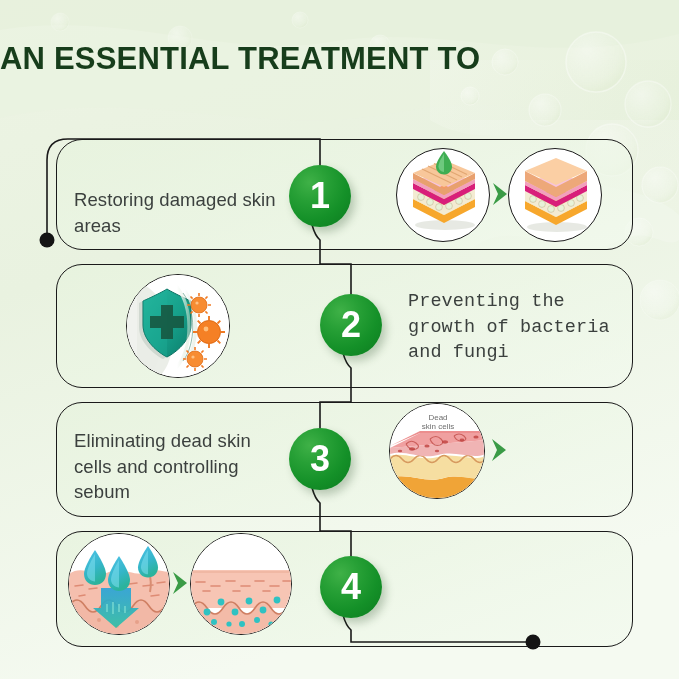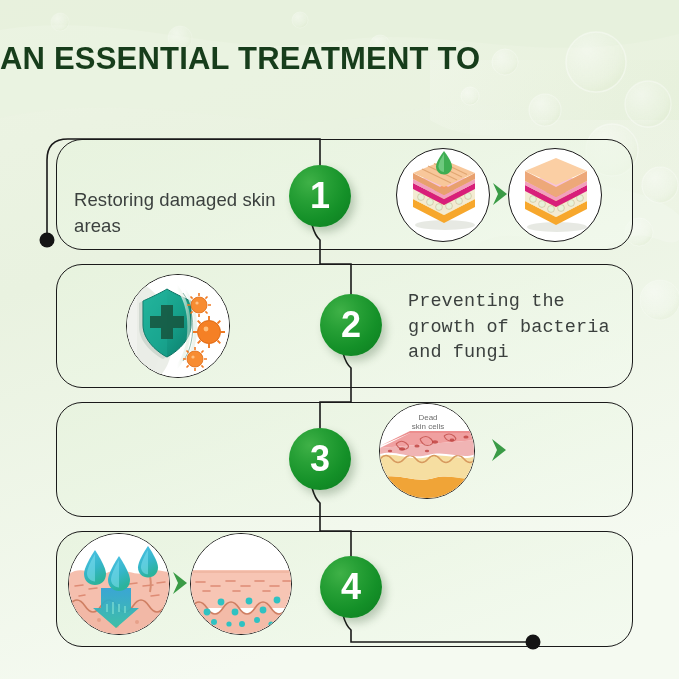--- a/index.html
+++ b/index.html
@@ -104,21 +104,21 @@
   }
   .chev { position: absolute; z-index: 5; }
 
   
   #i1a { left: 396px; top: 148px; width: 94px; height: 94px; }
   #i1b { left: 508px; top: 148px; width: 94px; height: 94px; }
   #chev1 { left: 490px; top: 181px; width: 22px; height: 26px; }
   
   #i2a { left: 126px; top: 274px; width: 104px; height: 104px; }
   
-  #i3a { left: 379px; top: 403px; width: 96px; height: 96px; text-align: right; }
+  #i3a { left: 389px; top: 403px; width: 96px; height: 96px; text-align: right; }
   #i3b { left: 510px; top: 403px; width: 96px; height: 96px; }
   #chev3 { left: 489px; top: 437px; width: 22px; height: 26px; }
   
   #i4a { left: 68px;  top: 533px; width: 102px; height: 102px; }
   #i4b { left: 190px; top: 533px; width: 102px; height: 102px; }
   #chev4 { left: 170px; top: 570px; width: 22px; height: 26px; }
 </style>
 </head>
 <body>
 
@@ -352,20 +352,21 @@
               <line x1="-6.4" y1="-6.4" x2="-8.5" y2="-8.5"></line>
           </g>
           <circle r="8" fill="#f78c32"></circle>
           <circle r="8" fill="none" stroke="#e06c16" stroke-width="0.8"></circle>
           <circle cx="-2" cy="-2" r="1.6" fill="#ffc182"></circle>
         </g>
       </g>
     </svg>
   </div>
 
+  <div class="step-text" id="text3">Eliminating dead skin cells and controlling sebum</div>
   <div class="badge" id="badge3">
     <span>3</span>
   </div>
   <div class="illus" id="i3a">
     <svg viewBox="0 0 96 96" width="96" height="96">
       <rect width="96" height="96" fill="#ffffff"></rect>
 
       <path d="M0,74 C18,68 36,80 54,74 C70,69 86,78 96,72 L96,96 L0,96 Z" fill="#f0a437"></path>
 
       <path d="M0,52 C16,47 30,58 48,53 C66,48 82,58 96,52 L96,74 C86,78 70,69 54,74 C36,80 18,68 0,74 Z" fill="#f6dea1"></path>

